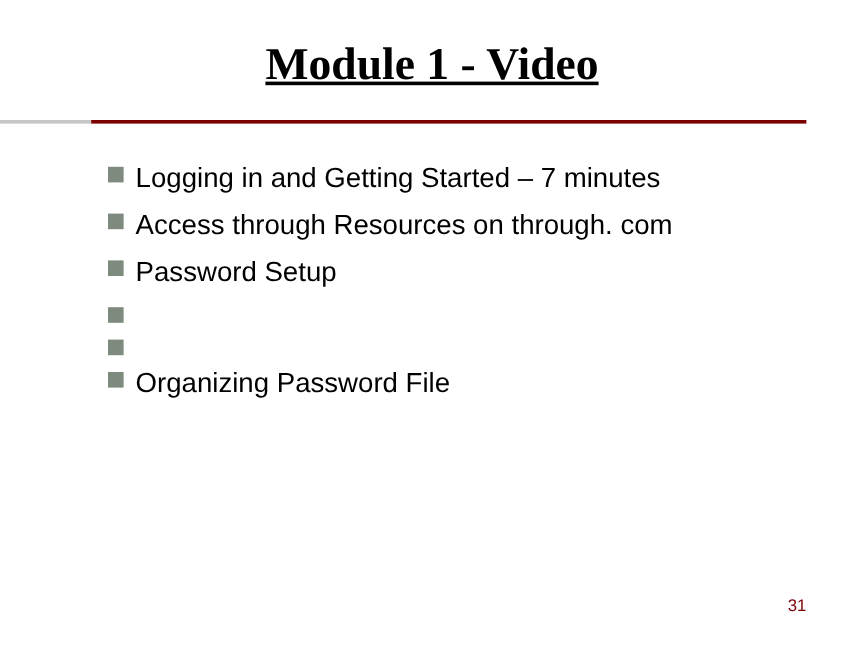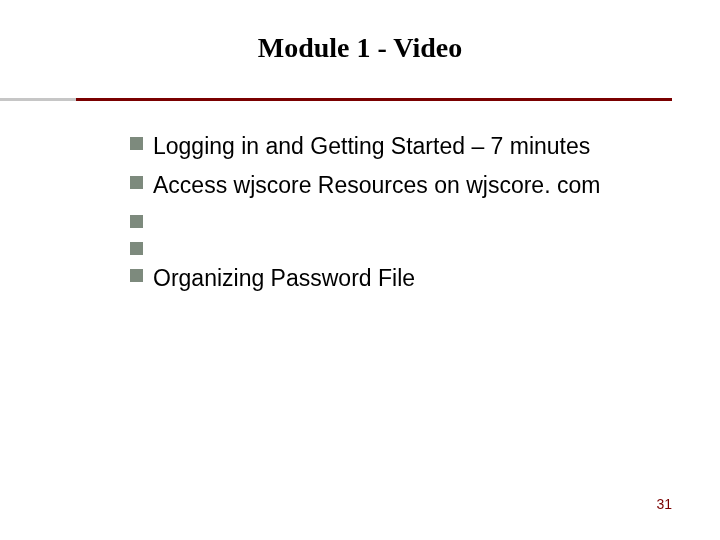--- a/index.html
+++ b/index.html
@@ -11,26 +11,27 @@
       overflow: hidden;
     }
     .slide {
       width: 720px;
       height: 540px;
       position: relative;
       padding: 0;
     }
     .title {
       font-family: "Times New Roman", Times, serif;
-      font-size: 28px;
+      font-size: 38px;
       font-weight: bold;
       color: #000;
       text-align: center;
       padding-top: 32px;
-      padding-bottom: 34px;
+      padding-bottom: 24px;
+      text-decoration: underline;
     }
     .title-underline {
       position: relative;
       width: 100%;
       height: 3px;
     }
     .underline-gray {
       position: absolute;
       left: 0;
       top: 0;
@@ -41,21 +42,20 @@
     .underline-red {
       position: absolute;
       left: 76px;
       top: 0;
       right: 48px;
       height: 3px;
       background: #7a0000;
     }
     .content {
       padding: 30px 0 0 90px;
-      margin-left: 40px;
     }
     .bullet-item {
       display: flex;
       align-items: flex-start;
       margin-bottom: 8px;
     }
     .bullet {
       width: 13px;
       height: 13px;
       background: #7d8a7d;
@@ -89,21 +89,25 @@
     <div class="underline-red"></div>
   </div>
 
   <div class="content">
     <div class="bullet-item">
       <div class="bullet"></div>
       <div class="bullet-text">Logging in and Getting Started – 7 minutes</div>
     </div>
     <div class="bullet-item">
       <div class="bullet"></div>
-      <div class="bullet-text">Access wjscore Resources on wjscore. com</div>
+      <div class="bullet-text">Access through Resources on through. com</div>
+    </div>
+    <div class="bullet-item">
+      <div class="bullet"></div>
+      <div class="bullet-text">Password Setup</div>
     </div>
     <div class="bullet-item">
       <div class="bullet"></div>
     </div>
     <div class="bullet-item">
       <div class="bullet"></div>
     </div>
     <div class="bullet-item">
       <div class="bullet"></div>
       <div class="bullet-text">Organizing Password File</div>

